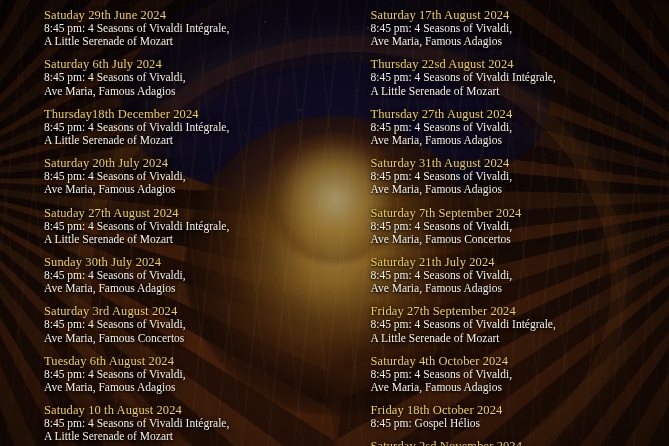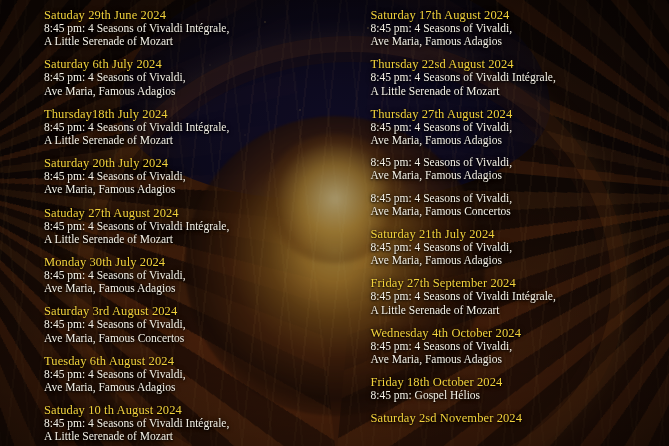--- a/index.html
+++ b/index.html
@@ -206,39 +206,39 @@
         <div class="entry-line">A Little Serenade of Mozart</div>
       </div>
 
       <div class="entry">
         <div class="entry-date">Saturday 6th July 2024</div>
         <div class="entry-line">8:45 pm: 4 Seasons of Vivaldi,</div>
         <div class="entry-line">Ave Maria, Famous Adagios</div>
       </div>
 
       <div class="entry">
-        <div class="entry-date">Thursday18th July 2024</div>
+        <div class="entry-date">Thursday18th December 2024</div>
         <div class="entry-line">8:45 pm: 4 Seasons of Vivaldi Intégrale,</div>
         <div class="entry-line">A Little Serenade of Mozart</div>
       </div>
 
       <div class="entry">
         <div class="entry-date">Saturday 20th July 2024</div>
         <div class="entry-line">8:45 pm: 4 Seasons of Vivaldi,</div>
         <div class="entry-line">Ave Maria, Famous Adagios</div>
       </div>
 
       <div class="entry">
         <div class="entry-date">Satuday 27th August 2024</div>
         <div class="entry-line">8:45 pm: 4 Seasons of Vivaldi Intégrale,</div>
         <div class="entry-line">A Little Serenade of Mozart</div>
       </div>
 
       <div class="entry">
-        <div class="entry-date">Monday 30th July 2024</div>
+        <div class="entry-date">Sunday 30th July 2024</div>
         <div class="entry-line">8:45 pm: 4 Seasons of Vivaldi,</div>
         <div class="entry-line">Ave Maria, Famous Adagios</div>
       </div>
 
       <div class="entry">
         <div class="entry-date">Saturday 3rd August 2024</div>
         <div class="entry-line">8:45 pm: 4 Seasons of Vivaldi,</div>
         <div class="entry-line">Ave Maria, Famous Concertos</div>
       </div>
 
@@ -270,43 +270,45 @@
         <div class="entry-line">A Little Serenade of Mozart</div>
       </div>
 
       <div class="entry">
         <div class="entry-date">Thursday 27th August 2024</div>
         <div class="entry-line">8:45 pm: 4 Seasons of Vivaldi,</div>
         <div class="entry-line">Ave Maria, Famous Adagios</div>
       </div>
 
       <div class="entry">
-        <div class="entry-line">8:45 pm: 4 Seasons of Vivaldi,</div>
-        <div class="entry-line">Ave Maria, Famous Adagios</div>
-      </div>
-
-      <div class="entry">
+        <div class="entry-date">Saturday 31th August 2024</div>
+        <div class="entry-line">8:45 pm: 4 Seasons of Vivaldi,</div>
+        <div class="entry-line">Ave Maria, Famous Adagios</div>
+      </div>
+
+      <div class="entry">
+        <div class="entry-date">Saturday 7th  September 2024</div>
         <div class="entry-line">8:45 pm: 4 Seasons of Vivaldi,</div>
         <div class="entry-line">Ave Maria, Famous Concertos</div>
       </div>
 
       <div class="entry">
         <div class="entry-date">Saturday 21th  July 2024</div>
         <div class="entry-line">8:45 pm: 4 Seasons of Vivaldi,</div>
         <div class="entry-line">Ave Maria, Famous Adagios</div>
       </div>
 
       <div class="entry">
         <div class="entry-date">Friday 27th September 2024</div>
         <div class="entry-line">8:45 pm: 4 Seasons of Vivaldi Intégrale,</div>
         <div class="entry-line">A Little Serenade of Mozart</div>
       </div>
 
       <div class="entry">
-        <div class="entry-date">Wednesday 4th October 2024</div>
+        <div class="entry-date">Saturday 4th October 2024</div>
         <div class="entry-line">8:45 pm: 4 Seasons of Vivaldi,</div>
         <div class="entry-line">Ave Maria, Famous Adagios</div>
       </div>
 
       <div class="entry">
         <div class="entry-date">Friday 18th October 2024</div>
         <div class="entry-line">8:45 pm: Gospel Hélios</div>
       </div>
 
       <div class="entry">

